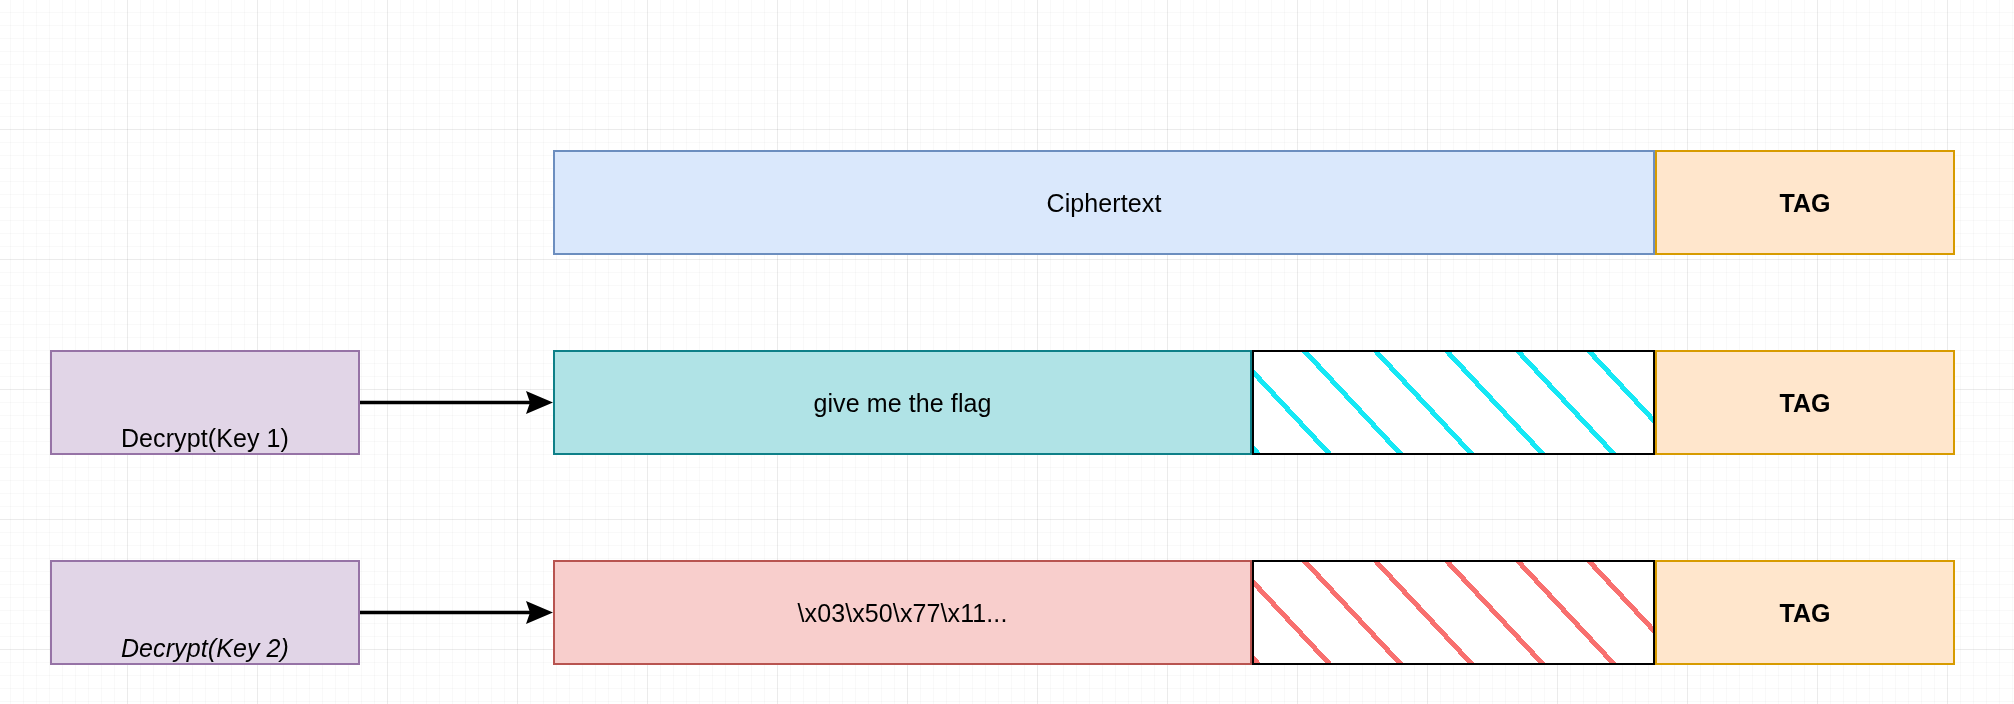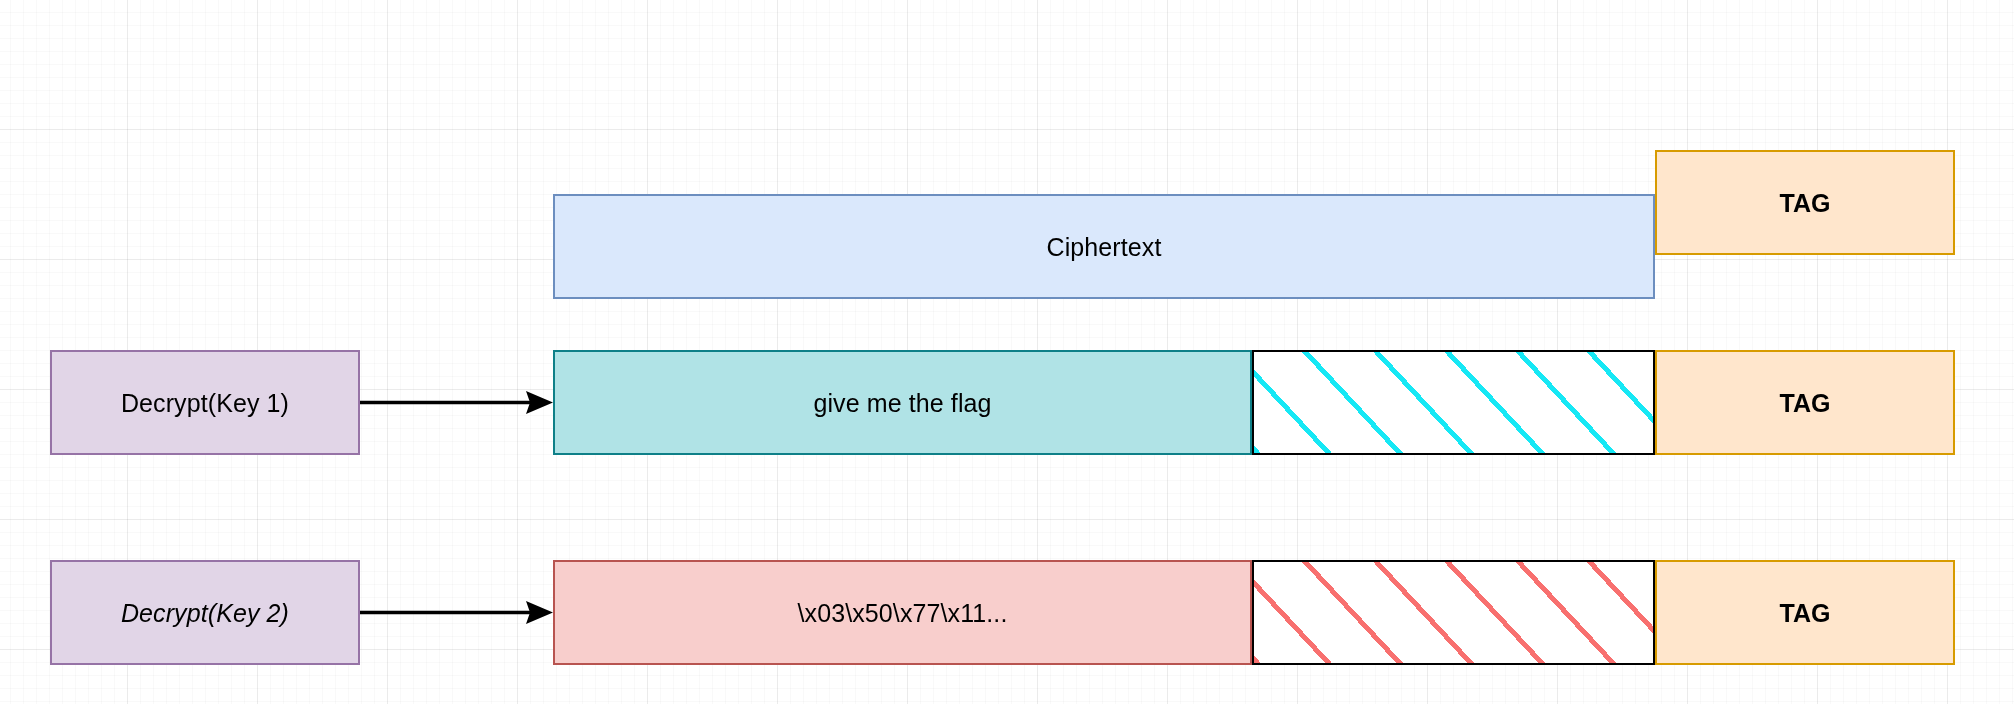--- a/index.html
+++ b/index.html
@@ -44,38 +44,38 @@
     line-height: 1.2;
     text-align: center;
     white-space: nowrap;
     letter-spacing: 0.1px;
   }
 
   
   .fill-ciphertext {
     background: #dae8fc;
     border: 2px solid #6c8ebf;
-    margin-top: 44px;
   }
   .fill-tag {
     background: #ffe6cc;
     border: 2px solid #d79b00;
     font-weight: bold;
   }
   .fill-plain-ok {
     background: #b0e3e6;
     border: 2px solid #0e8088;
   }
   .fill-plain-bad {
     background: #f8cecc;
     border: 2px solid #b85450;
   }
   .fill-key {
     background: #e1d5e7;
     border: 2px solid #9673a6;
+    align-items: flex-end;
   }
 
   
   .hatch {
     background-color: #ffffff;
     border: 2.5px solid #000000;
   }
   .hatch-cyan {
     background-image: repeating-linear-gradient(
       47deg,

